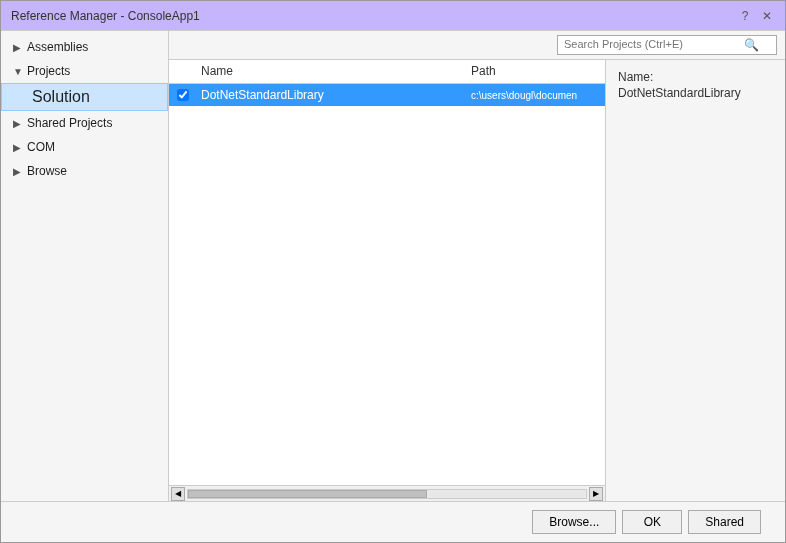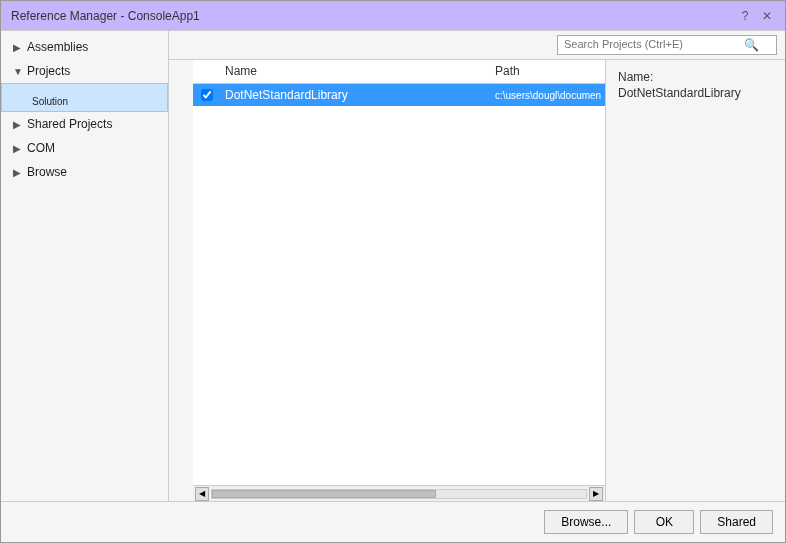--- a/index.html
+++ b/index.html
@@ -80,24 +80,24 @@
       font-size: 10px;
       color: #555;
       margin-right: 4px;
     }
     .sidebar-item.expanded .arrow {
       
     }
     .sidebar-sub-item {
       display: flex;
       align-items: center;
-      padding: 12px 8px 4px 30px;
+      padding: 4px 8px 4px 30px;
       cursor: pointer;
       color: #1e1e1e;
-      font-size: 10px;
+      font-size: 16px;
       user-select: none;
     }
     .sidebar-sub-item.active {
       background: #cce5ff;
       border: 1px solid #99caff;
     }
     .main-area {
       flex: 1;
       display: flex;
       flex-direction: column;
@@ -254,21 +254,21 @@
       top: 0;
       height: 100%;
       width: 60%;
       background: #c0c0c0;
       border: 1px solid #aaa;
     }
     .footer {
       display: flex;
       justify-content: flex-end;
       align-items: center;
-      padding: 8px 12px;
+      padding: 8px 24px;
       gap: 6px;
       border-top: 1px solid #ccc;
       background: #f5f5f5;
     }
     .footer-btn {
       padding: 4px 16px;
       font-size: 12px;
       background: #f0f0f0;
       border: 1px solid #aaa;
       cursor: pointer;
@@ -326,21 +326,21 @@
     <div class="main-area">
 
       <div class="toolbar">
         <div style="flex:1"></div>
         <div class="search-box">
           <input type="text" placeholder="Search Projects (Ctrl+E)" style="">
           <span class="search-icon">🔍</span>
         </div>
       </div>
 
-      <div style="display:flex;flex:1;overflow:hidden;margin-left:24px;">
+      <div style="display:flex;flex:1;overflow:hidden;">
 
         <div class="table-area">
           <div class="table-header">
             <div class="col-check"></div>
             <div class="col-name">Name</div>
             <div class="col-path">Path</div>
           </div>
           <div class="table-body">
             <div class="table-row selected">
               <div class="cell-check">

